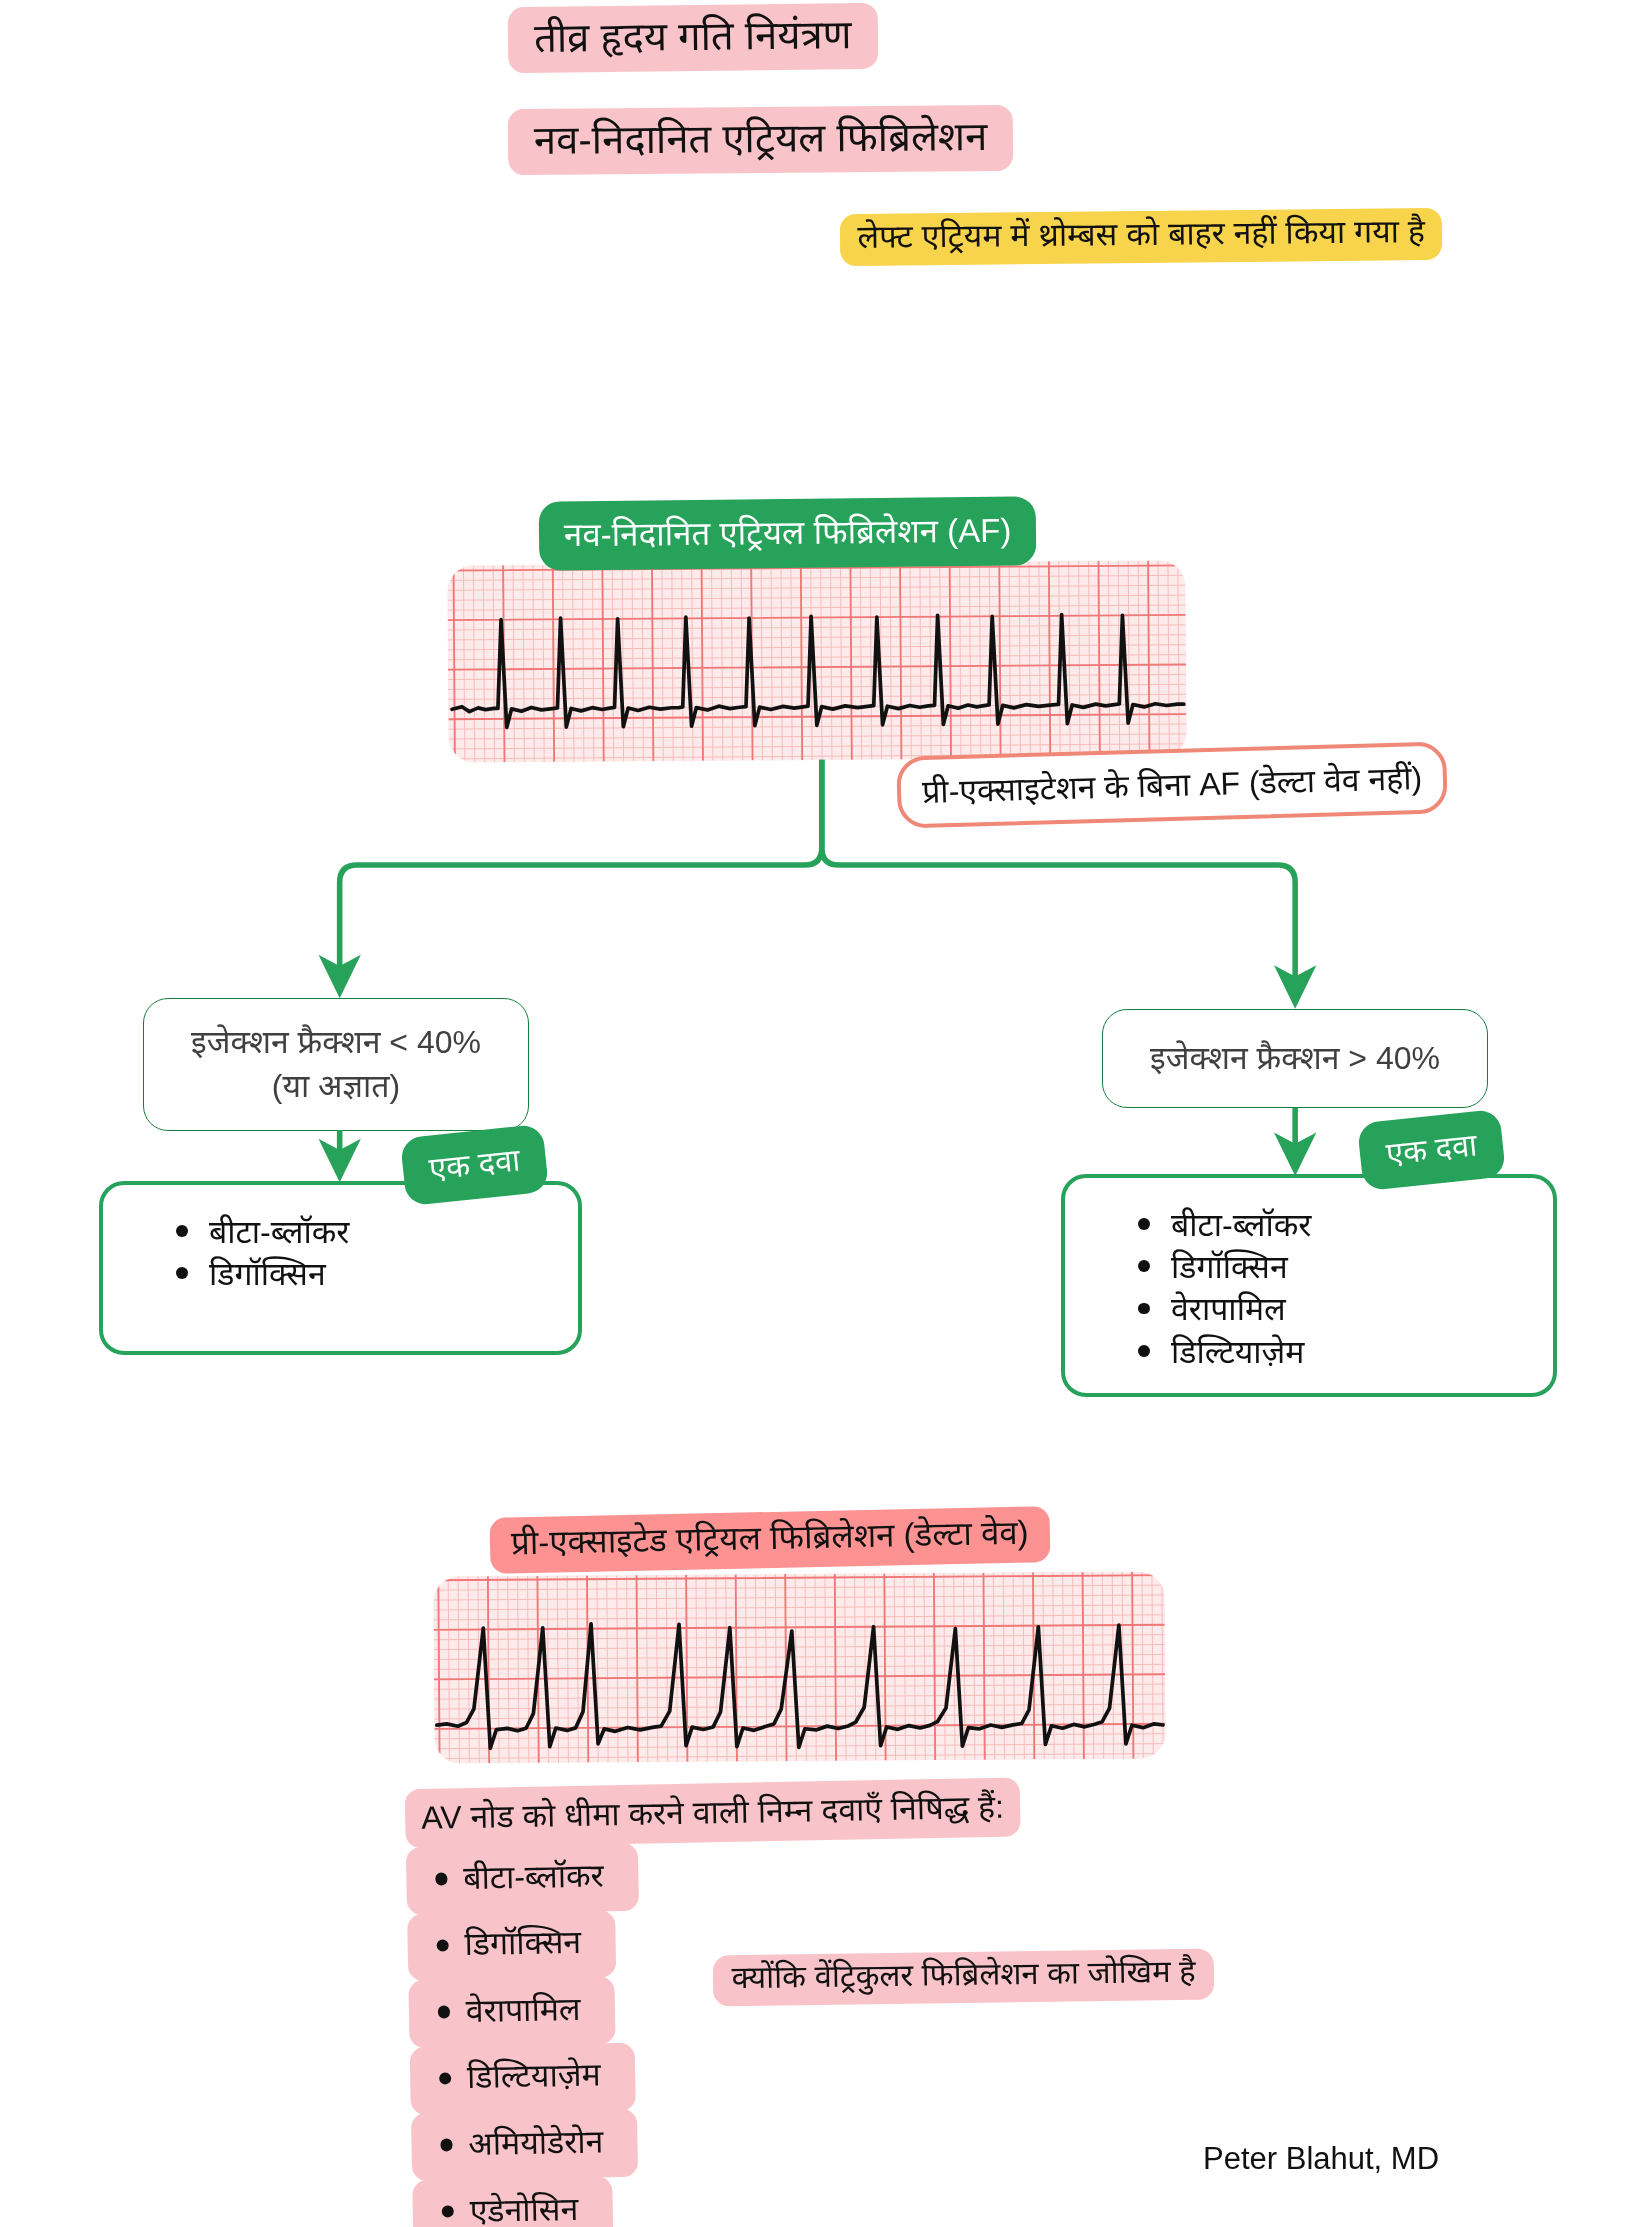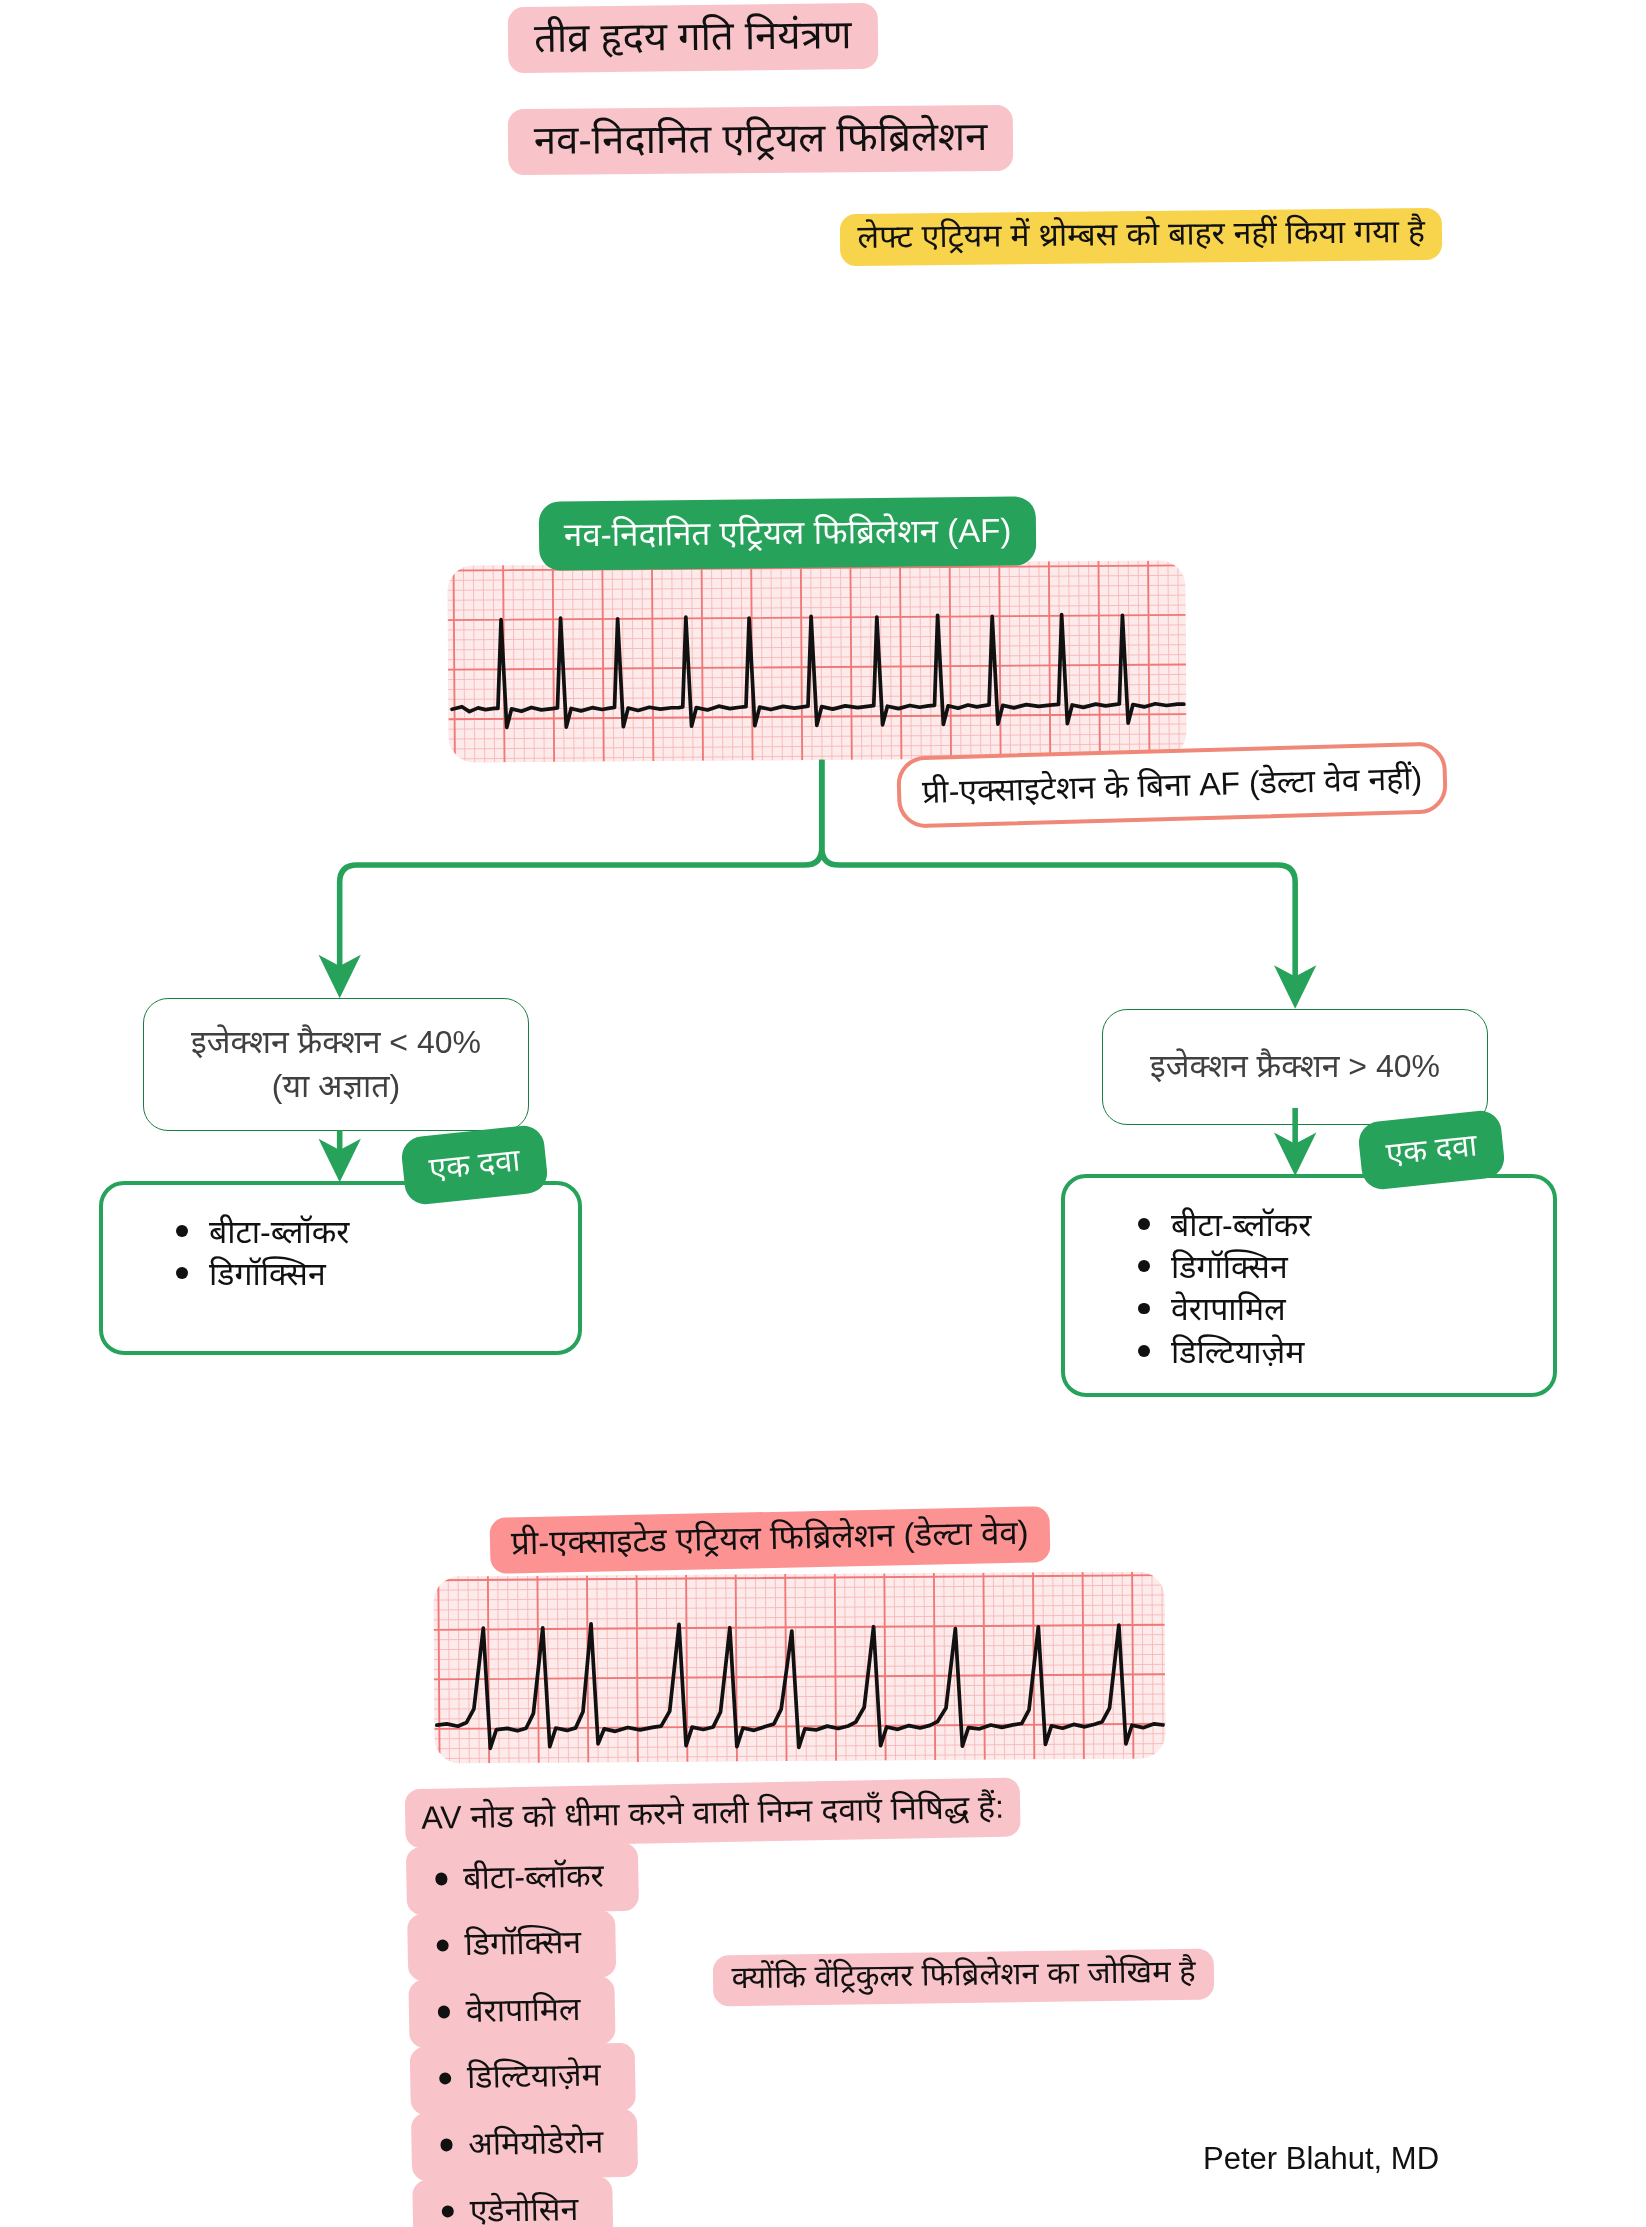--- a/index.html
+++ b/index.html
@@ -75,21 +75,21 @@
     flex-direction:column;
     align-items:center;
     justify-content:center;
     font-size:32px;
     color:#404040;
     line-height:1.35;
     text-align:center;
     box-sizing:border-box;
   }
   #dec-left{left:143px;top:998px;width:386px;height:133px;}
-  #dec-right{left:1102px;top:1009px;width:386px;height:116px;}
+  #dec-right{left:1102px;top:1009px;width:386px;height:99px;}
 
   
   .drugbox{
     background:#ffffff;
     border:4.3px solid #27a25b;
     border-radius:25px;
     box-sizing:border-box;
     padding:26px 0 26px 0;
   }
   #drug-left{left:99px;top:1181px;width:483px;height:174px;}

